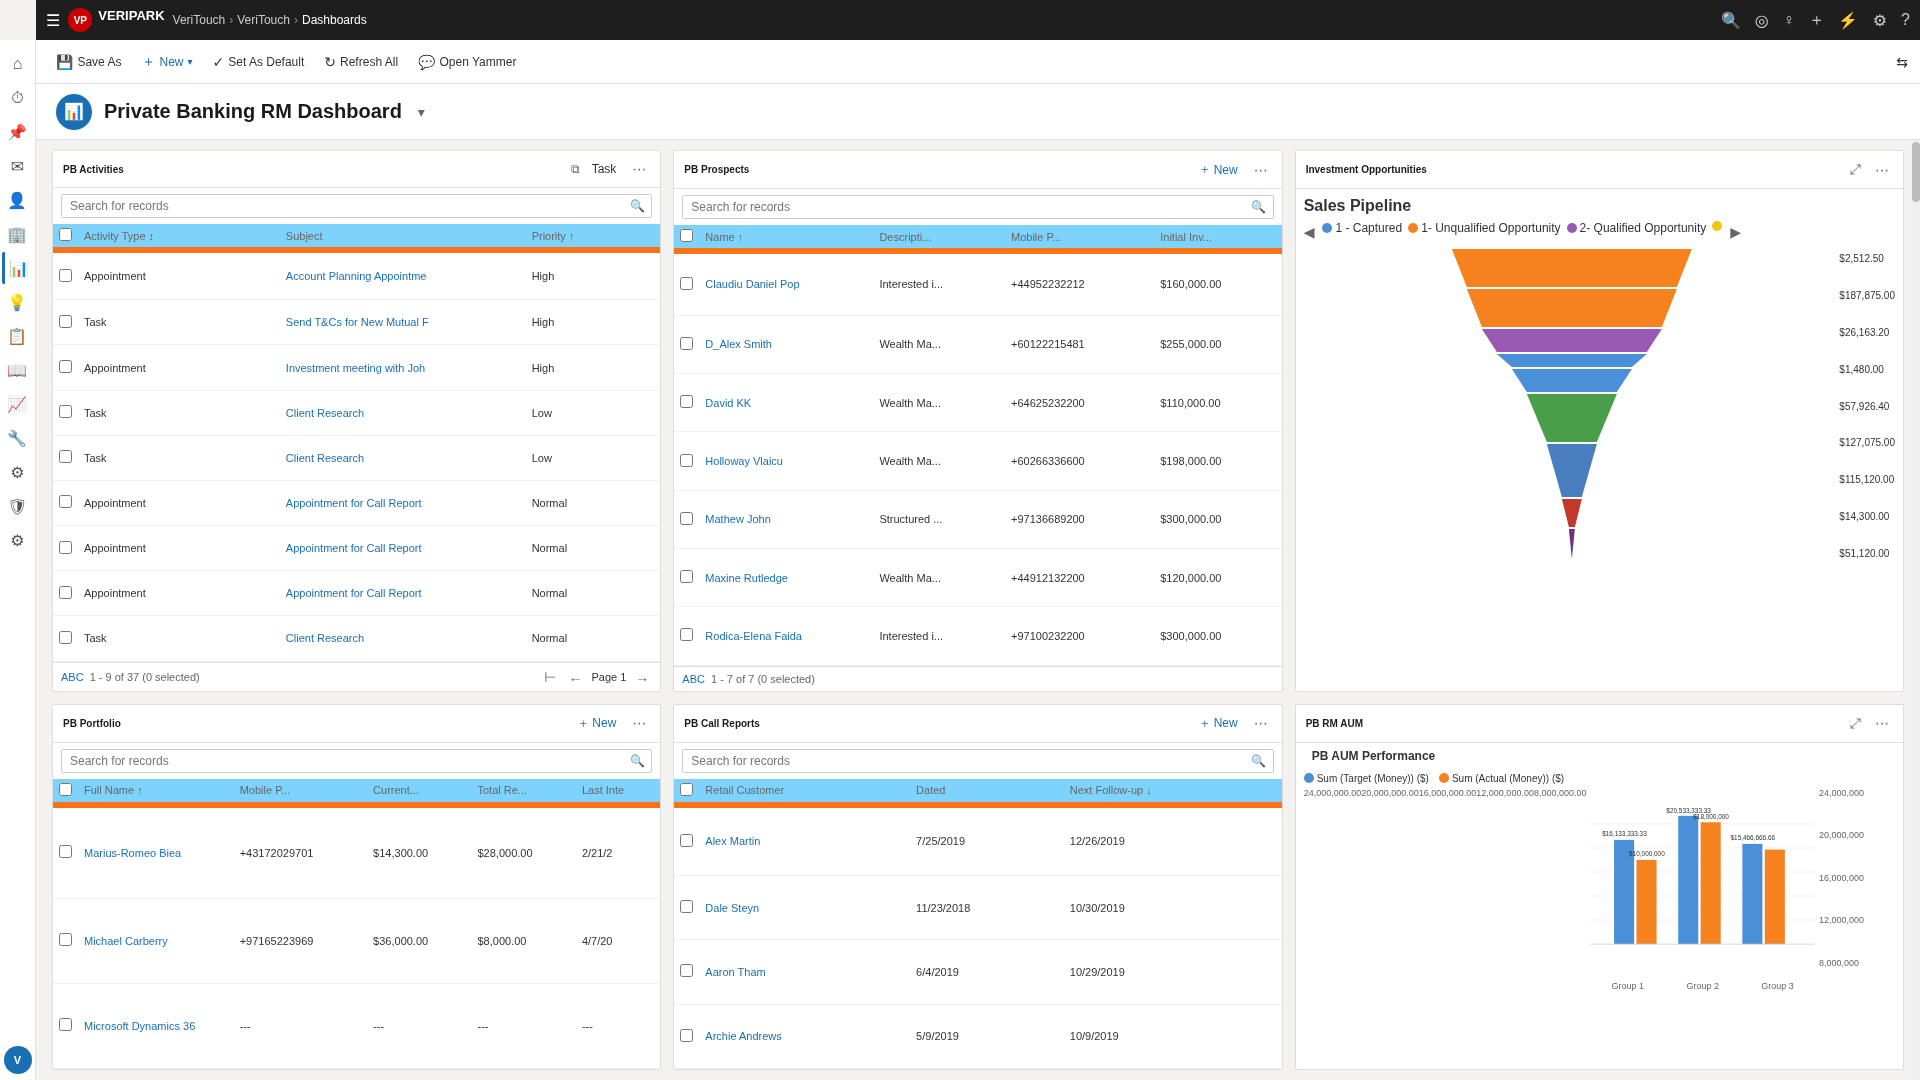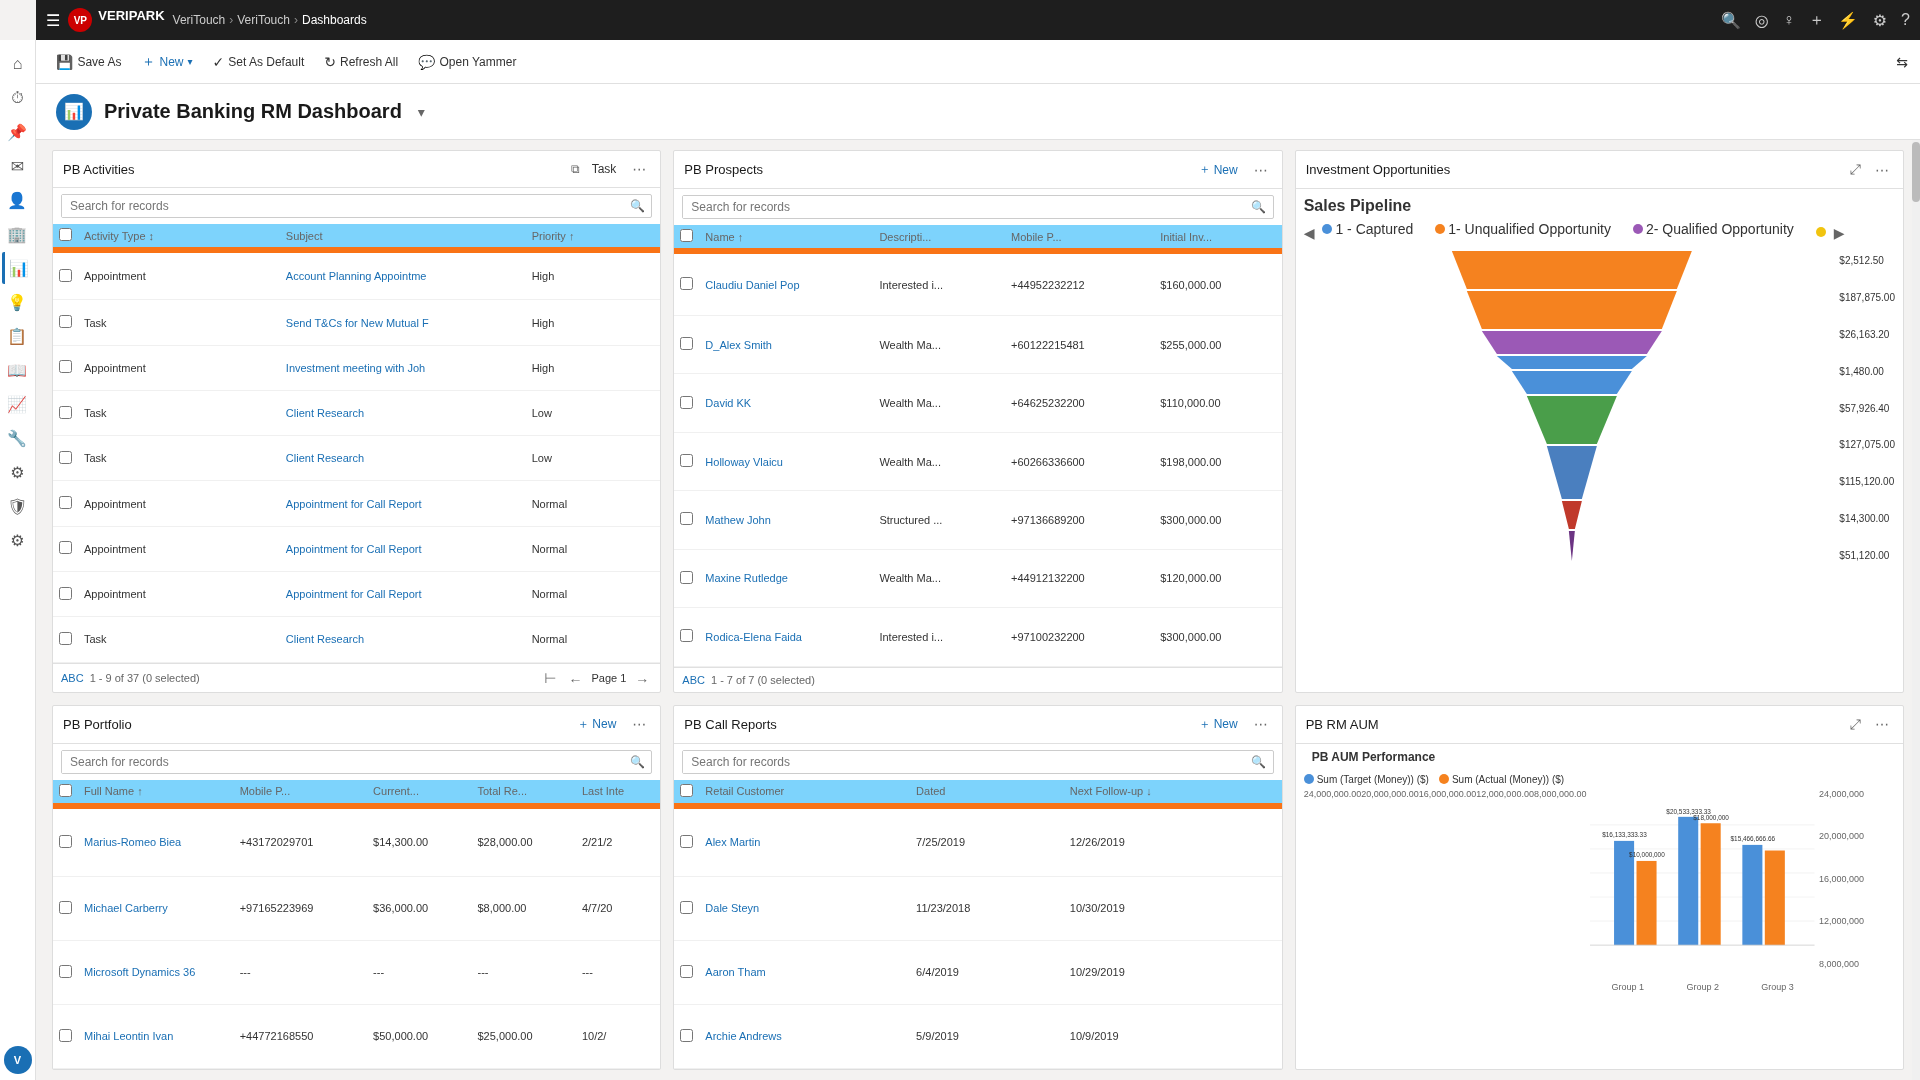--- a/index.html
+++ b/index.html
@@ -78,21 +78,21 @@
       flex-direction: column;
     }
     .widget-header {
       display: flex;
       align-items: center;
       padding: 8px 10px;
       border-bottom: 1px solid #e0e0e0;
       gap: 6px;
       flex-shrink: 0;
     }
-    .widget-title { font-size: 13px; font-weight: 400; color: #1a1a1a; flex: 1; }
+    .widget-title { font-size: 10px; font-weight: 700; color: #1a1a1a; flex: 1; }
     .widget-header-actions { display: flex; align-items: center; gap: 6px; }
     .widget-btn { background: none; border: none; cursor: pointer; font-size: 12px; color: #333; display: flex; align-items: center; gap: 3px; padding: 2px 6px; }
     .widget-icon-btn { background: none; border: none; cursor: pointer; font-size: 14px; color: #666; padding: 2px 4px; }
 
     
     .search-bar {
       display: flex;
       align-items: center;
       margin: 6px 8px;
       border: 1px solid #ccc;
@@ -120,21 +120,21 @@
       padding: 6px 8px; border-top: 1px solid #e0e0e0;
       font-size: 11px; color: #333; flex-shrink: 0;
     }
     .pagination .abc { color: #1a6fb4; cursor: pointer; font-size: 11px; }
     .pagination .page-info { flex: 1; color: #666; }
     .pagination .nav-btn { background: none; border: none; cursor: pointer; color: #666; font-size: 14px; padding: 0 3px; }
 
     
     .investment-widget { grid-column: 3; grid-row: 1; }
     .funnel-container { padding: 8px; flex: 1; }
-    .funnel-legend { display: flex; align-items: flex-end; gap: 22px; font-size: 14px; flex-wrap: wrap; margin-bottom: 8px; }
+    .funnel-legend { display: flex; align-items: flex-start; gap: 6px; font-size: 12px; flex-wrap: wrap; margin-bottom: 8px; }
     .legend-item { display: flex; align-items: center; gap: 3px; }
     .legend-dot { width: 10px; height: 10px; border-radius: 50%; }
     .funnel-nav { display: flex; align-items: center; gap: 8px; margin-bottom: 6px; }
     .funnel-nav-btn { background: none; border: none; cursor: pointer; font-size: 14px; color: #666; }
 
     
     .aum-widget { grid-column: 3; grid-row: 2; }
     .chart-legend { display: flex; gap: 10px; font-size: 10px; padding: 4px 8px; }
     .chart-legend-item { display: flex; align-items: center; gap: 3px; }
     .chart-area { padding: 0 8px 8px; flex: 1; }
@@ -529,28 +529,20 @@
     <td>4/7/20</td>
               </tr>
               <tr>
                 <td><input type="checkbox" style=""></td>
     <td class="link-cell">Microsoft Dynamics 36</td>
     <td>---</td>
     <td>---</td>
     <td>---</td>
     <td>---</td>
               </tr>
-              <tr>
-                <td><input type="checkbox" style=""></td>
-    <td class="link-cell">Mihai Leontin Ivan</td>
-    <td>+44772168550</td>
-    <td>$50,000.00</td>
-    <td>$25,000.00</td>
-    <td>10/2/</td>
-              </tr>
             </tbody>
         </table>
       </div>
 
       <div class="widget">
         <div class="widget-header">
           <span class="widget-title">PB Call Reports</span>
           <div class="widget-header-actions">
             <button class="widget-btn new-btn">
               <span style="color:#1a6fb4;">＋</span>

